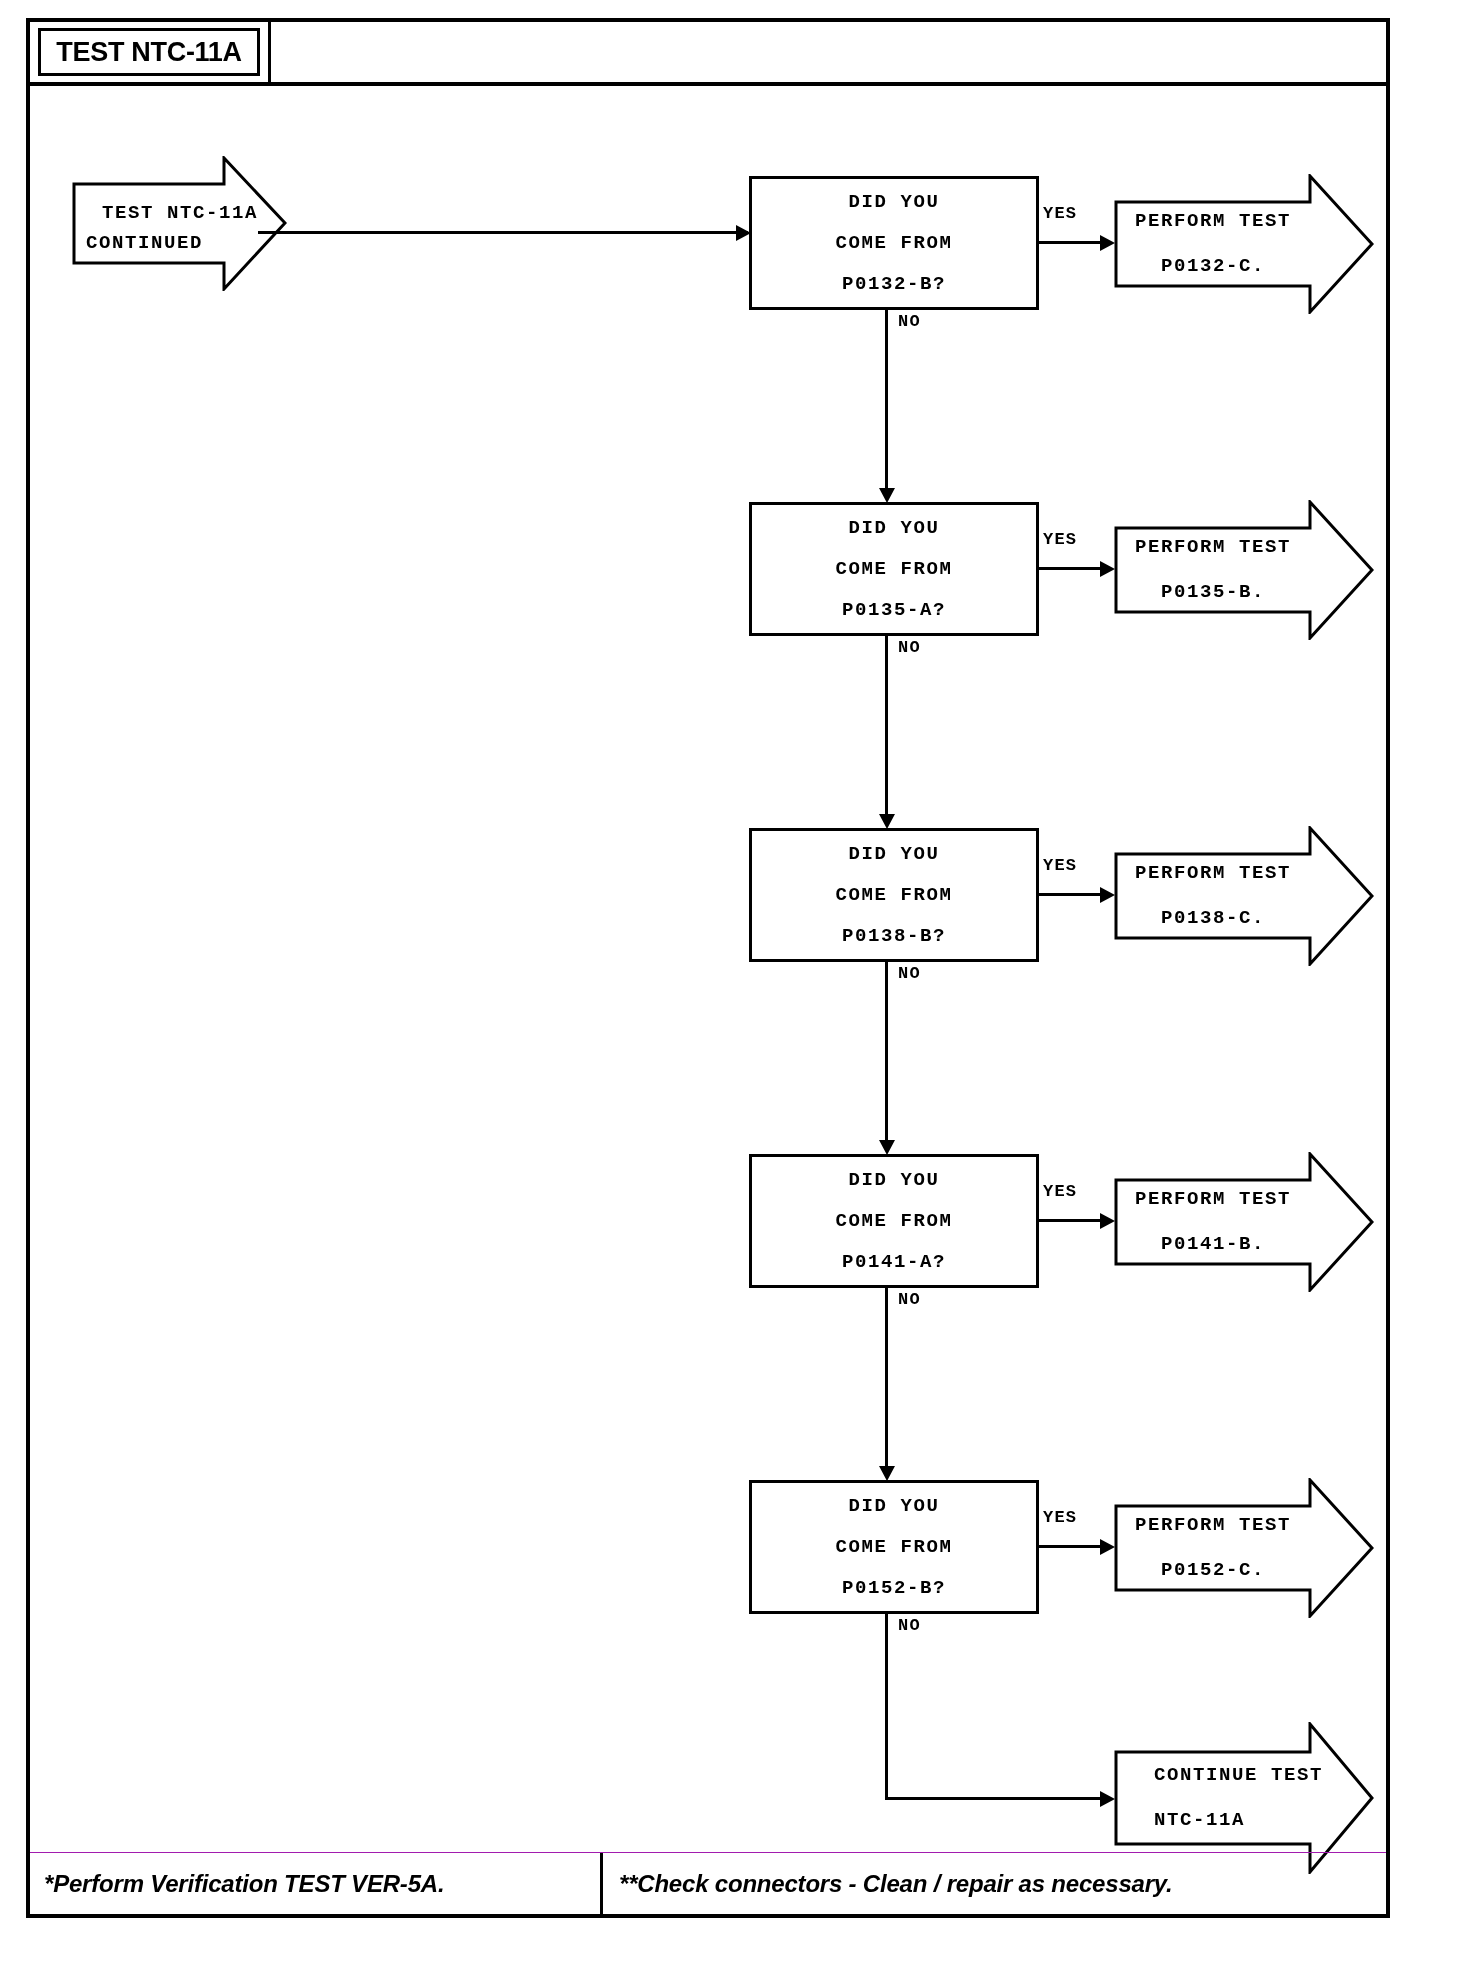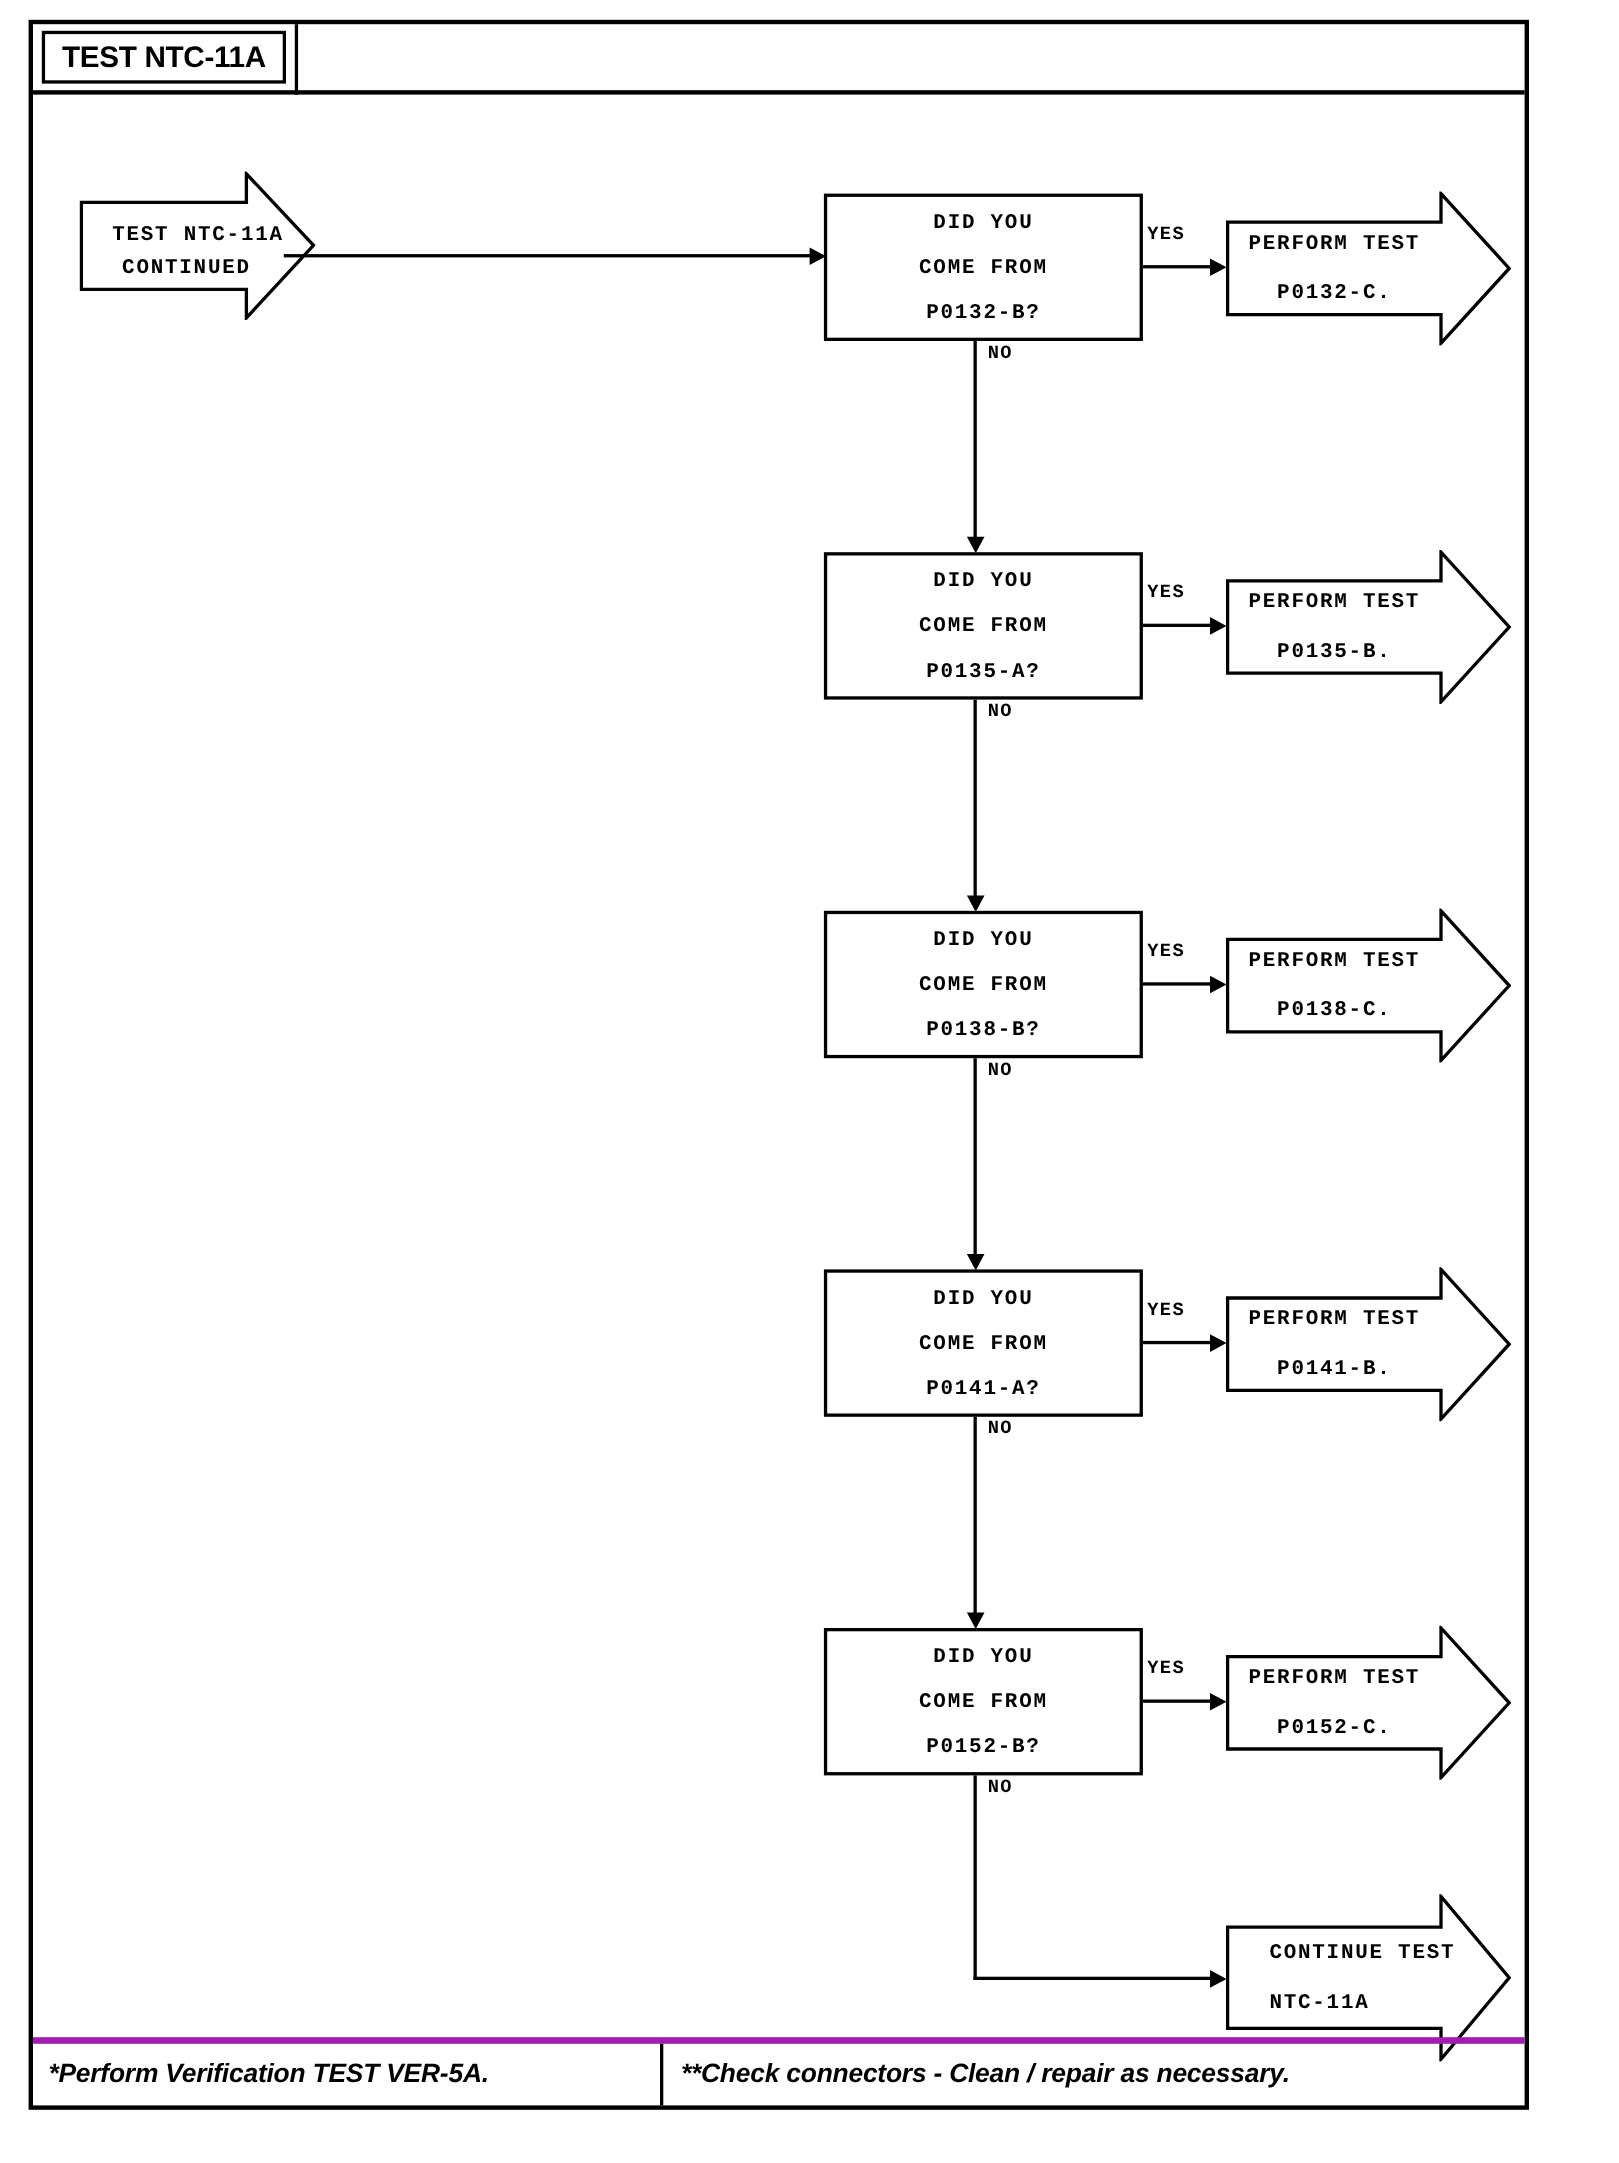--- a/index.html
+++ b/index.html
@@ -41,21 +41,21 @@
   .vline{position:absolute;width:3px;background:#000;}
   .arrowhead{position:absolute;width:0;height:0;}
   .ah-right{border-top:8px solid transparent;border-bottom:8px solid transparent;border-left:15px solid #000;}
   .ah-down{border-left:8px solid transparent;border-right:8px solid transparent;border-top:15px solid #000;}
 
   .lbl{position:absolute;font-family:"Liberation Mono",monospace;font-weight:bold;
        font-size:17px;letter-spacing:1.2px;}
 
   
   .footer{position:absolute;left:0;bottom:0;width:100%;height:62px;
-          border-top:6px solid #a21caf;box-sizing:border-box;display:flex;}
+          border-top:1px solid #a21caf;box-sizing:border-box;display:flex;}
   .foot-cell{display:flex;align-items:center;height:100%;
              font-size:24px;font-weight:bold;font-style:italic;letter-spacing:-0.2px;}
   .foot-left{width:556px;padding-left:14px;}
   .foot-div{width:3px;background:#000;}
   .foot-right{flex:1;padding-left:16px;text-align:right;}
 </style>
 </head>
 <body>
 
 <div class="page">
@@ -68,21 +68,21 @@
   </div>
 
   <div class="canvas">
 
     <div class="chev left" style="left:42px;top:70px;width:215px;height:135px;">
       <svg width="215" height="135" viewBox="0 0 215 135">
         <path d="M2,28 L152,28 L152,2 L213,67 L152,133 L152,107 L2,107 Z" fill="#fff" stroke="#000" stroke-width="3"></path>
       </svg>
       <div class="txt mono" style="padding-top:4px;">
         <div class="ln" style="line-height:30px;padding-left:30px;text-align:left;">TEST NTC-11A</div>
-        <div class="ln" style="line-height:30px;padding-left:39px;text-align:left;">CONTINUED</div>
+        <div class="ln" style="line-height:30px;padding-left:14px;text-align:left;">CONTINUED</div>
       </div>
     </div>
 
     <div class="hline" style="left:228px;top:145px;width:490px;"></div>
     <div class="arrowhead ah-right" style="left:706px;top:139px;"></div>
 
     <div class="dec-box" style="left:719px;top:90px;width:290px;height:134px;">
       <div class="ln mono">DID YOU</div>
       <div class="ln mono">COME FROM</div>
       <div class="ln mono">P0132-B?</div>

